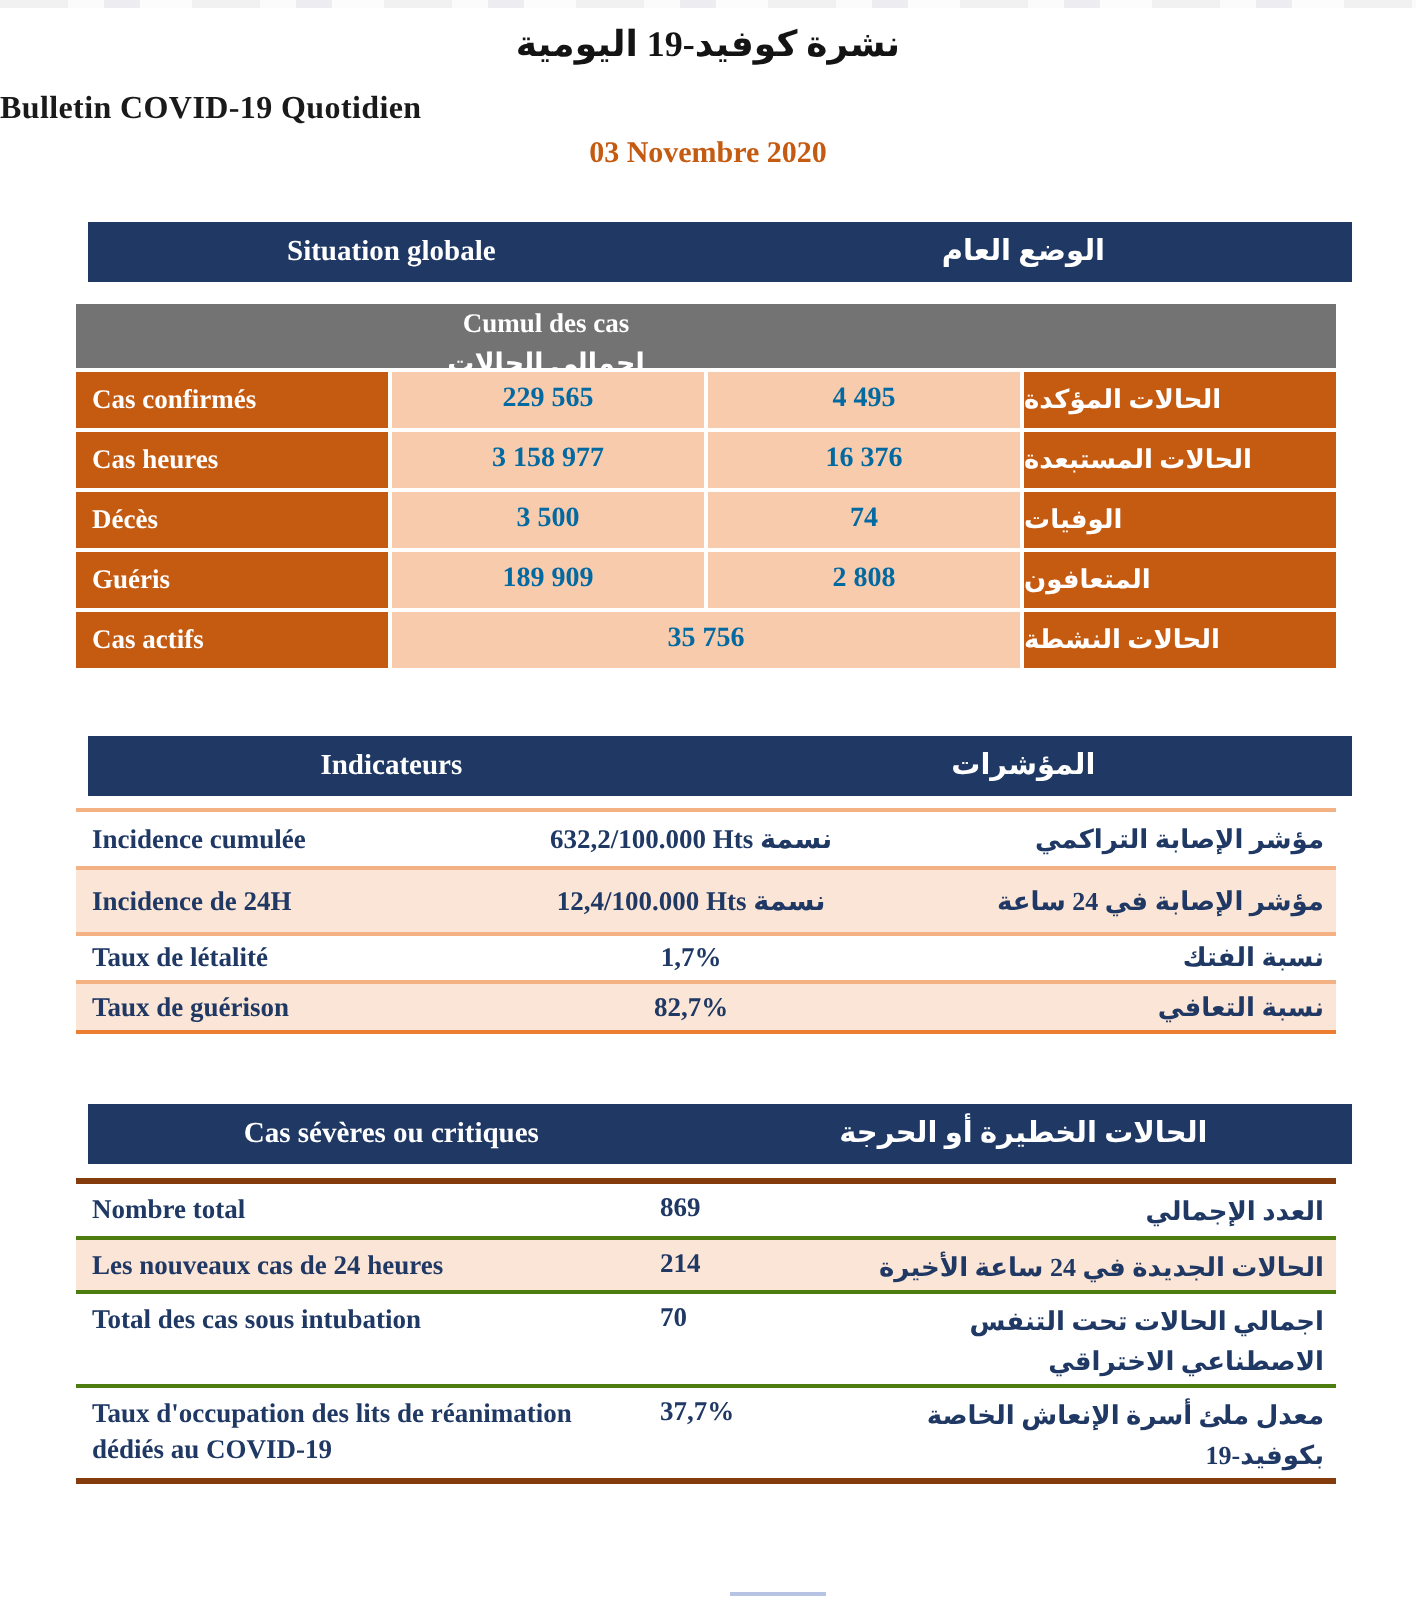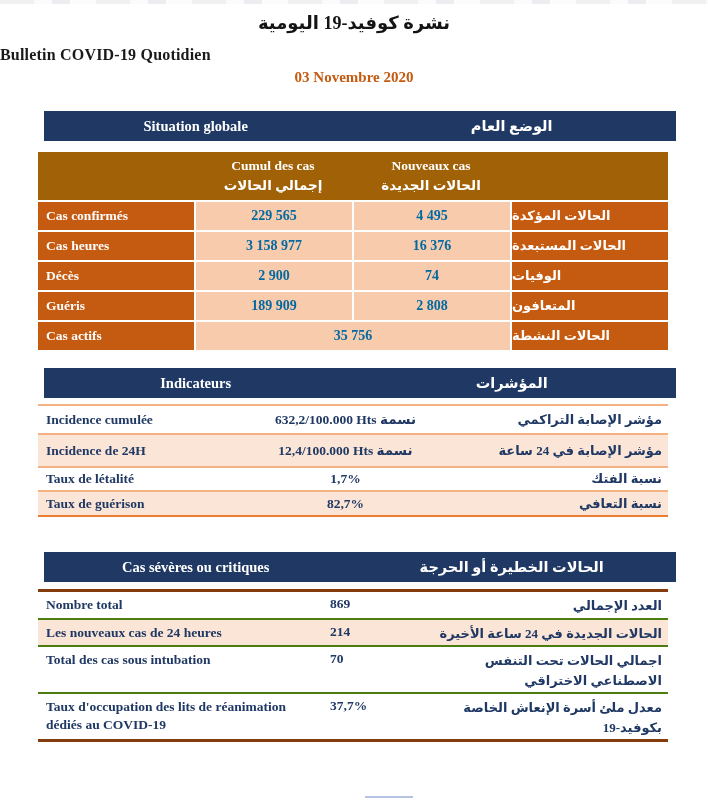--- a/index.html
+++ b/index.html
@@ -22,21 +22,21 @@
     font-size:15px; color:#C55A11; }
 
   .navy-bar { position:absolute; left:44px; width:632px; height:30px; background:#1F3864;
     display:flex; align-items:center; color:#fff; font-size:14.5px; }
   .navy-bar .fr { width:48%; text-align:center; }
   .navy-bar .ar { width:52%; text-align:center; direction:rtl; }
 
   
   .s1 { position:absolute; left:38px; width:630px; }
   .s1-header { display:grid; grid-template-columns:156px 158px 158px 158px;
-    background:#a16207; color:#fff; height:48px; }
+    background:#737373; color:#fff; height:32px; }
   .s1-header .hcell { display:flex; flex-direction:column; justify-content:center;
     align-items:center; line-height:1.45; font-size:13.5px; }
   .s1-header .hcell .ar { direction:rtl; }
   .s1-row { display:grid; grid-template-columns:156px 156px 156px 156px; gap:2px;
     margin-top:2px; height:28px; }
   .s1-row.merged { grid-template-columns:156px 314px 156px; }
   .s1-row .lab { background:#C55A11; color:#fff; font-size:13.5px;
     display:flex; align-items:center; padding-left:8px; }
   .s1-row .val { background:#F8CBAD; color:#0369a1; font-size:14px;
     display:flex; align-items:center; justify-content:center; }
@@ -81,42 +81,38 @@
     <span class="ar">الوضع العام</span>
   </div>
 
   <div class="s1" style="top:152px">
     <div class="s1-header">
       <div class="hcell"></div>
       <div class="hcell">
         <span>Cumul des cas</span>
         <span class="ar">إجمالي الحالات</span>
       </div>
-      <div class="hcell">
-        <span>Nouveaux cas</span>
-        <span class="ar">الحالات الجديدة</span>
-      </div>
       <div class="hcell"></div>
     </div>
 
     <div class="s1-row">
       <div class="lab">Cas confirmés</div>
       <div class="val">229 565</div>
       <div class="val">4 495</div>
       <div class="arlab">الحالات المؤكدة</div>
     </div>
     <div class="s1-row">
       <div class="lab">Cas heures</div>
       <div class="val">3 158 977</div>
       <div class="val">16 376</div>
       <div class="arlab">الحالات المستبعدة</div>
     </div>
     <div class="s1-row">
       <div class="lab">Décès</div>
-      <div class="val">2 900</div>
+      <div class="val">3 500</div>
       <div class="val">74</div>
       <div class="arlab">الوفيات</div>
     </div>
     <div class="s1-row">
       <div class="lab">Guéris</div>
       <div class="val">189 909</div>
       <div class="val">2 808</div>
       <div class="arlab">المتعافون</div>
     </div>
     <div class="s1-row merged">

